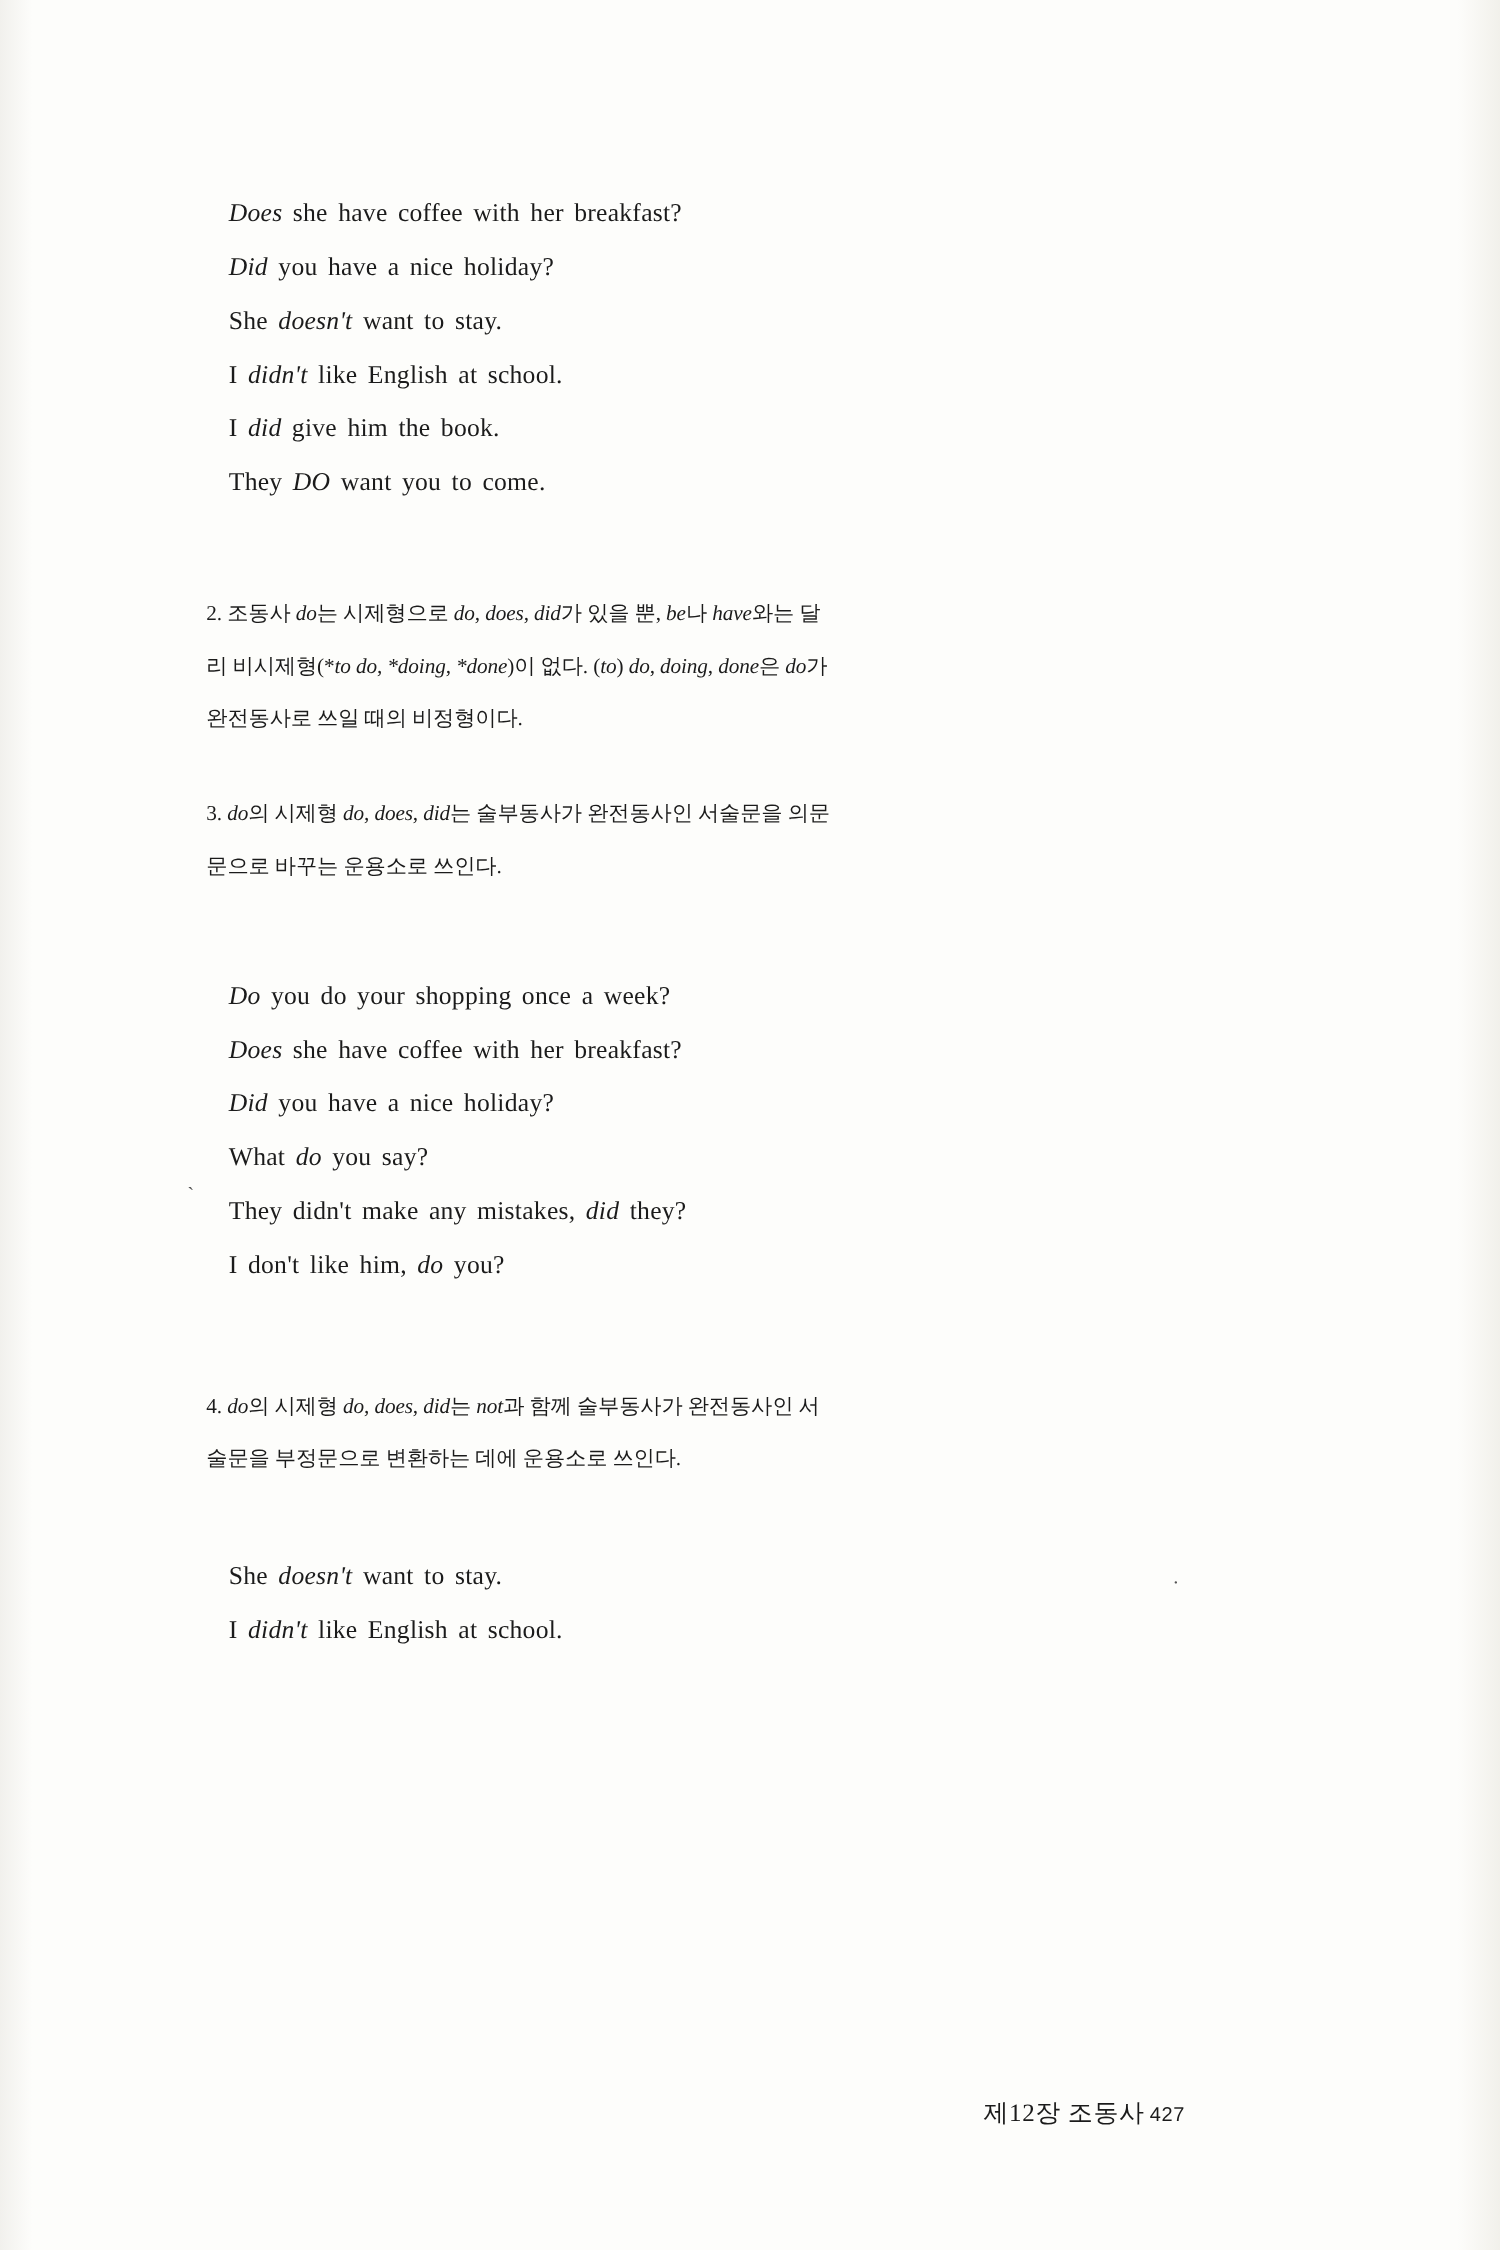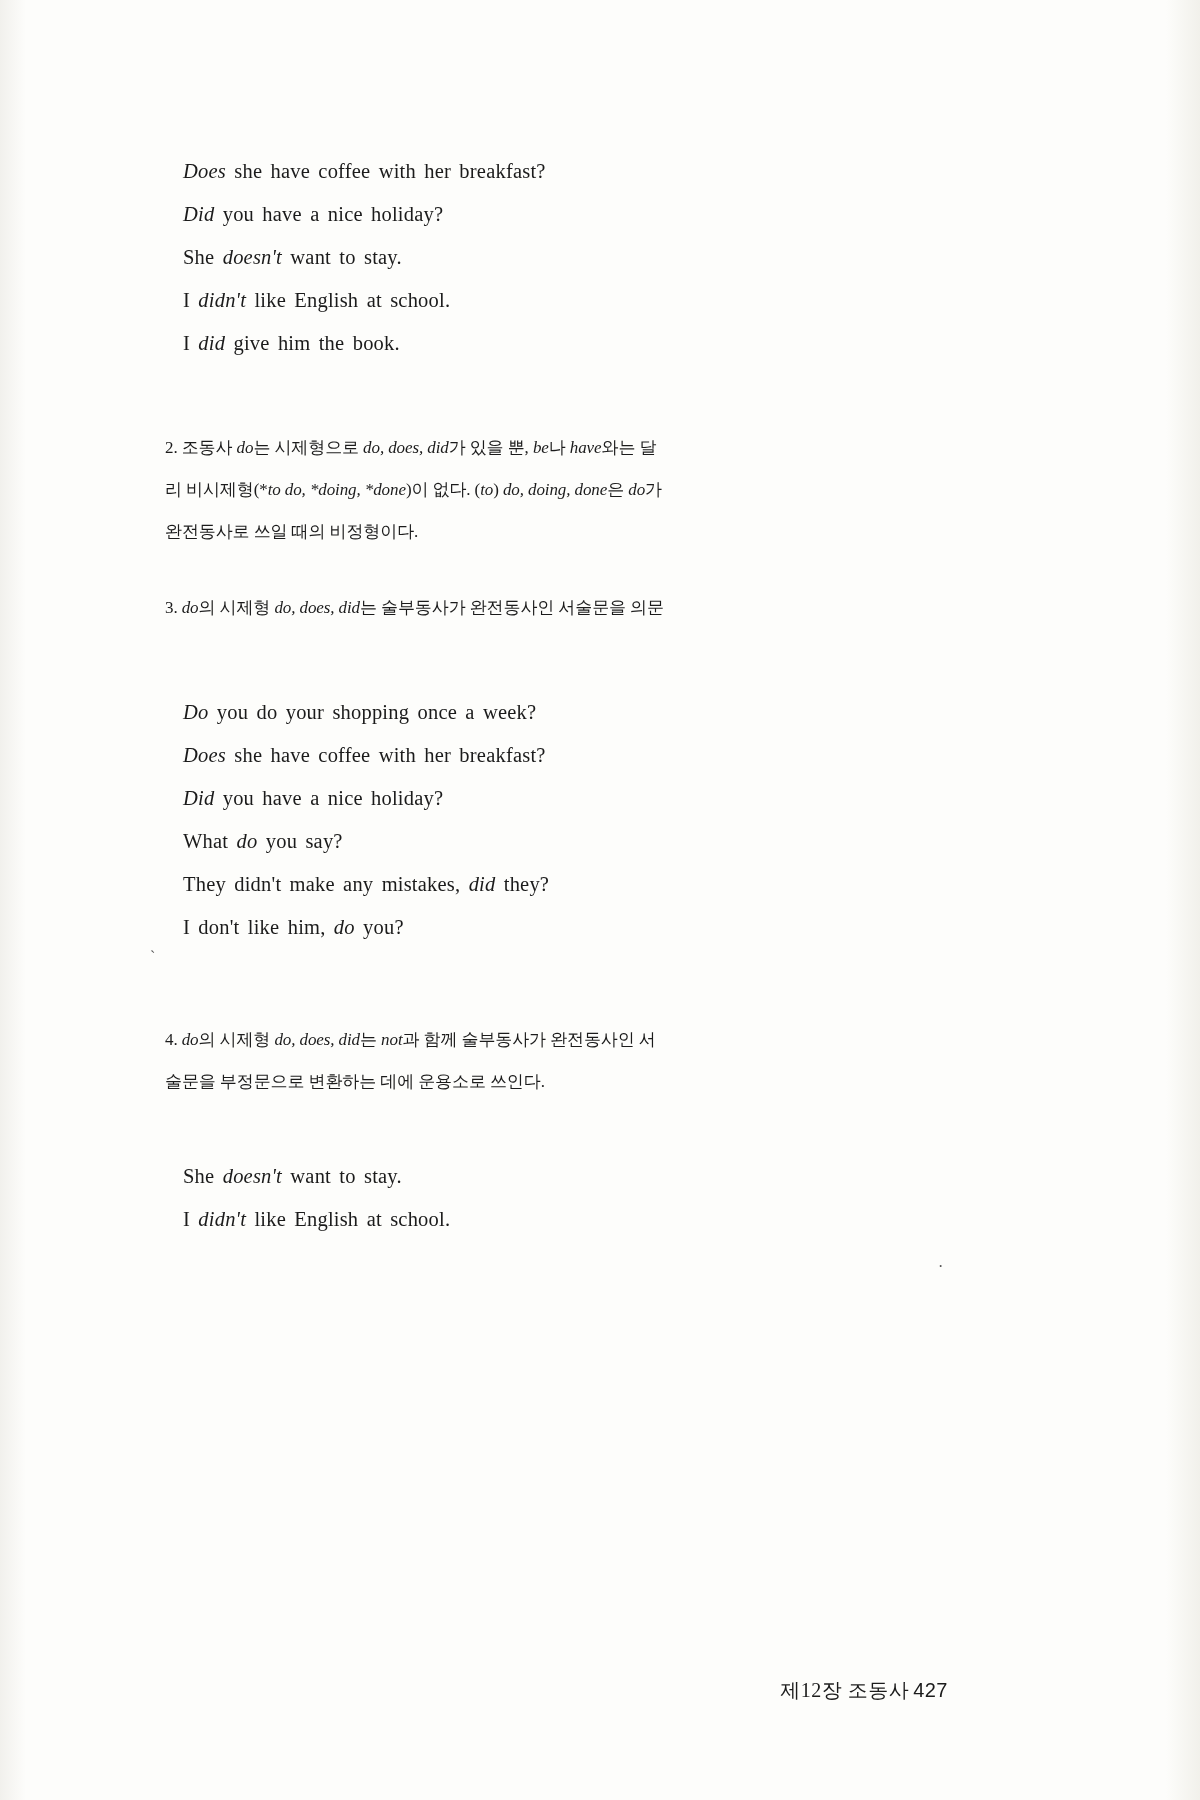--- a/index.html
+++ b/index.html
@@ -70,21 +70,21 @@
     position: absolute;
     left: 0;
     right: 0;
     bottom: 96px;
     text-align: right;
     padding-right: 252px;
     font-size: 20px;
     letter-spacing: 0.5px;
   }
   .footer .chapter { margin-right: 4px; }
-  .footer .pageno { font-family: "Liberation Sans", sans-serif; font-size: 20px; }
+  .footer .pageno { font-family: "Liberation Sans", sans-serif; font-size: 16px; }
 
   .stray-mark {
     position: absolute;
     color: #555;
     font-size: 16px;
     user-select: none;
   }
 </style>
 </head>
 <body>
@@ -97,30 +97,32 @@
   <span class="stray-mark" style="left:938px; top:1258px;">·</span>
 
   <div class="content">
     <div id="blocks">
         <div class="example-block">
           <div class="example-line"><i>Does</i><span> she have coffee with her breakfast?</span></div>
           <div class="example-line"><i>Did</i><span> you have a nice holiday?</span></div>
           <div class="example-line"><span>She </span><i>doesn't</i><span> want to stay.</span></div>
           <div class="example-line"><span>I </span><i>didn't</i><span> like English at school.</span></div>
           <div class="example-line"><span>I </span><i>did</i><span> give him the book.</span></div>
+          <div class="example-line"><span>They </span><i>DO</i><span> want you to come.</span></div>
         </div>
         <div class="gap-lg"></div>
         <div class="para">
           <div><span>2. 조동사 </span><i>do</i><span>는 시제형으로 </span><i>do, does, did</i><span>가 있을 뿐, </span><i>be</i><span>나 </span><i>have</i><span>와는 달</span></div>
           <div><span>리 비시제형(*</span><i>to do, *doing, *done</i><span>)이 없다. (</span><i>to</i><span>) </span><i>do, doing, done</i><span>은 </span><i>do</i><span>가</span></div>
           <div><span>완전동사로 쓰일 때의 비정형이다.</span></div>
         </div>
         <div class="gap-sm"></div>
         <div class="para">
           <div><span>3. </span><i>do</i><span>의 시제형 </span><i>do, does, did</i><span>는 술부동사가 완전동사인 서술문을 의문</span></div>
+          <div><span>문으로 바꾸는 운용소로 쓰인다.</span></div>
         </div>
         <div class="gap-lg"></div>
         <div class="example-block">
           <div class="example-line"><i>Do</i><span> you do your shopping once a week?</span></div>
           <div class="example-line"><i>Does</i><span> she have coffee with her breakfast?</span></div>
           <div class="example-line"><i>Did</i><span> you have a nice holiday?</span></div>
           <div class="example-line"><span>What </span><i>do</i><span> you say?</span></div>
           <div class="example-line"><span>They didn't make any mistakes, </span><i>did</i><span> they?</span></div>
           <div class="example-line"><span>I don't like him, </span><i>do</i><span> you?</span></div>
         </div>

